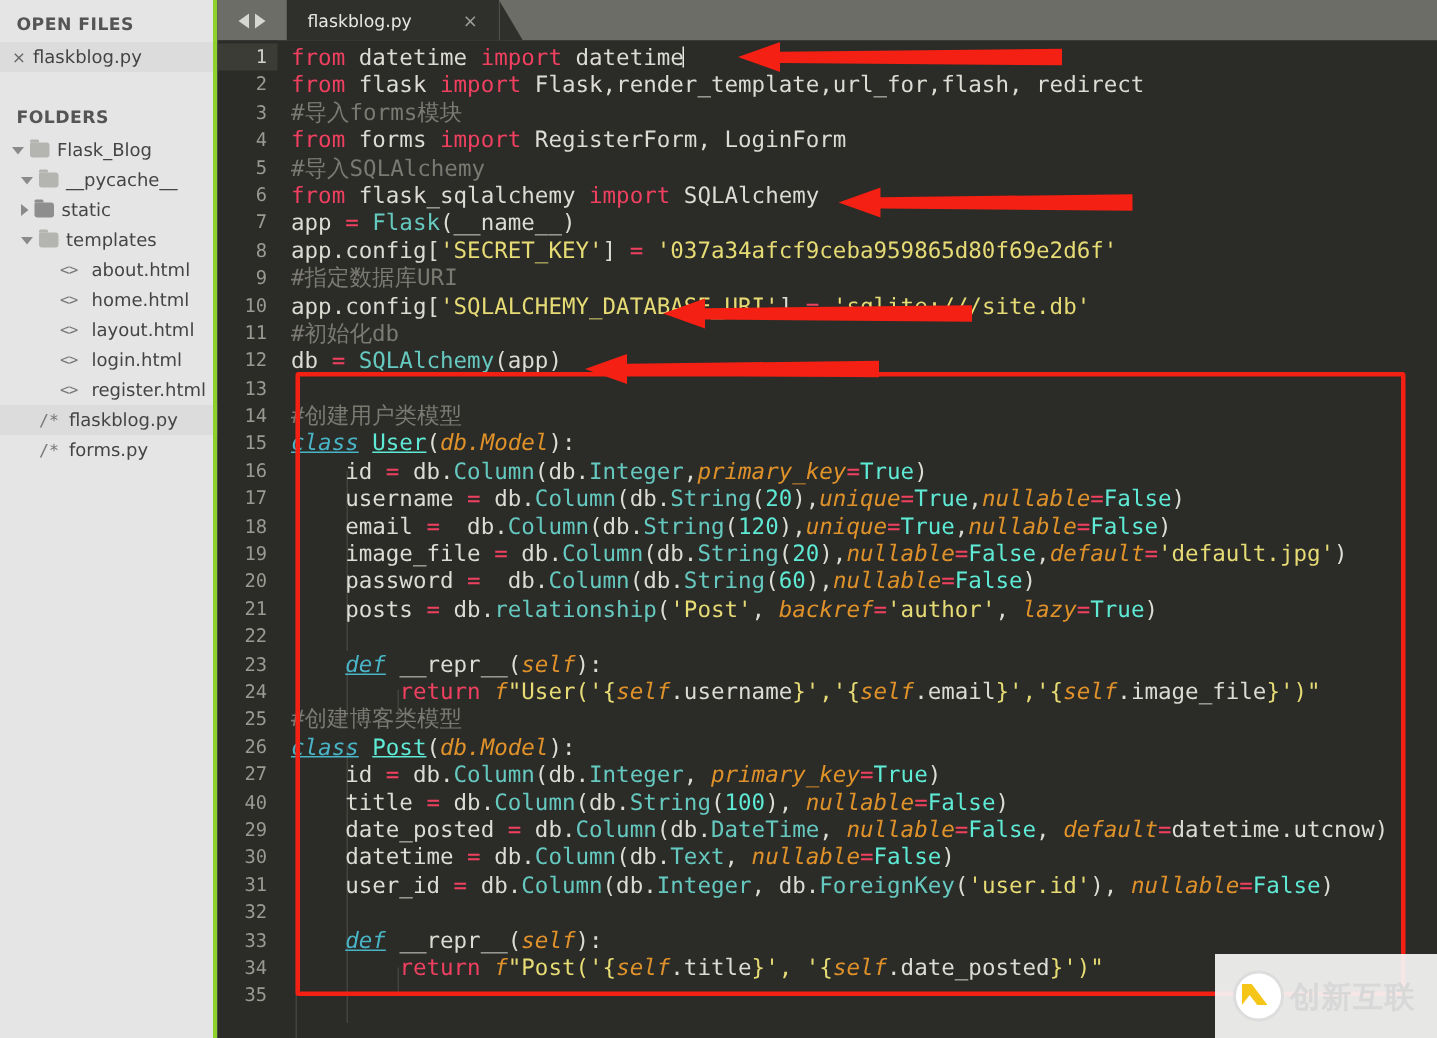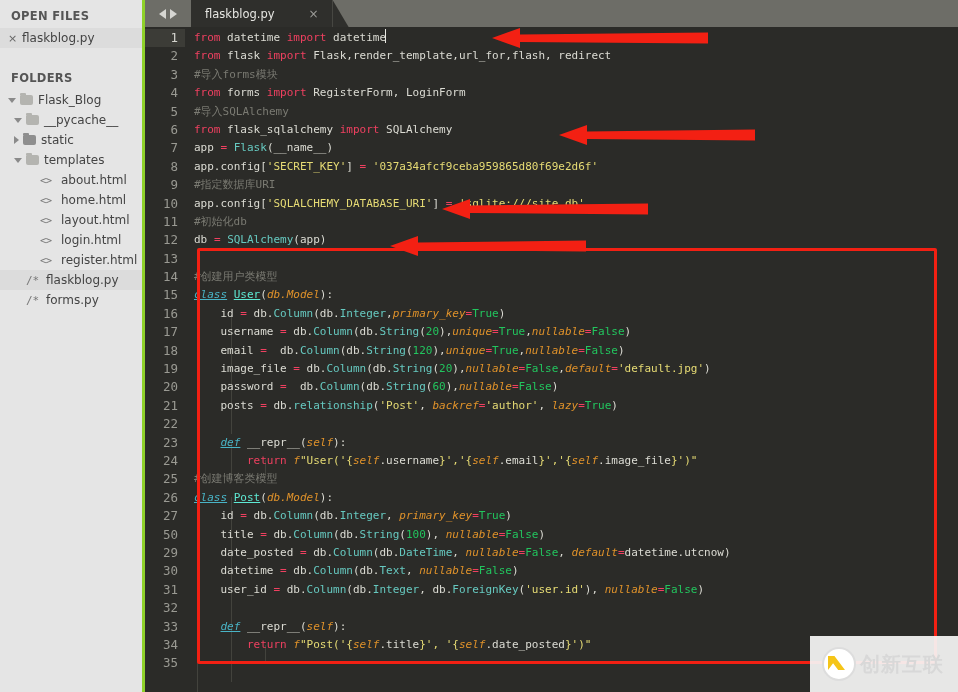--- a/index.html
+++ b/index.html
@@ -209,38 +209,38 @@
   }
   .gutter .ln.active {
     background: #3c3c37;
     color: #d3d3cd;
   }
   .codelines {
     flex: 1;
     padding-top: 2px;
     padding-left: 9px;
     font-family: "DejaVu Sans Mono", monospace;
-    font-size: 11px;
+    font-size: 15px;
     position: relative;
     z-index: 2;
   }
   .codelines .cl {
     height: 18.4px;
     line-height: 18.4px;
     white-space: pre;
     color: #dcdcd4;
   }
 
   
   .kw   { color: #ef4060; }           
   .kwi  { color: #49b4c6; font-style: italic; text-decoration: underline; } 
   .cls  { color: #66c9c0; }           
   .str  { color: #e6db74; }           
   .cmt  { color: #7a7a72; }           
-  .num  { color: #22c55e; }           
+  .num  { color: #5eead4; }           
   .arg  { color: #e0922a; font-style: italic; } 
   .op   { color: #ef4060; }           
   .fn   { color: #5eead4; text-decoration: underline; }           
   .pln  { color: #dcdcd4; }
   .fpfx { color: #e0922a; font-style: italic; }
 
   .caret {
     display: inline-block;
     width: 1px;
     height: 14px;
@@ -436,21 +436,21 @@
         <div class="ln">18</div>
         <div class="ln">19</div>
         <div class="ln">20</div>
         <div class="ln">21</div>
         <div class="ln">22</div>
         <div class="ln">23</div>
         <div class="ln">24</div>
         <div class="ln">25</div>
         <div class="ln">26</div>
         <div class="ln">27</div>
-        <div class="ln">50</div>
+        <div class="ln">40</div>
         <div class="ln">29</div>
         <div class="ln">30</div>
         <div class="ln">31</div>
         <div class="ln">32</div>
         <div class="ln">33</div>
         <div class="ln">34</div>
         <div class="ln">35</div>
       </div>
 
       <div class="codelines" id="codelines">

